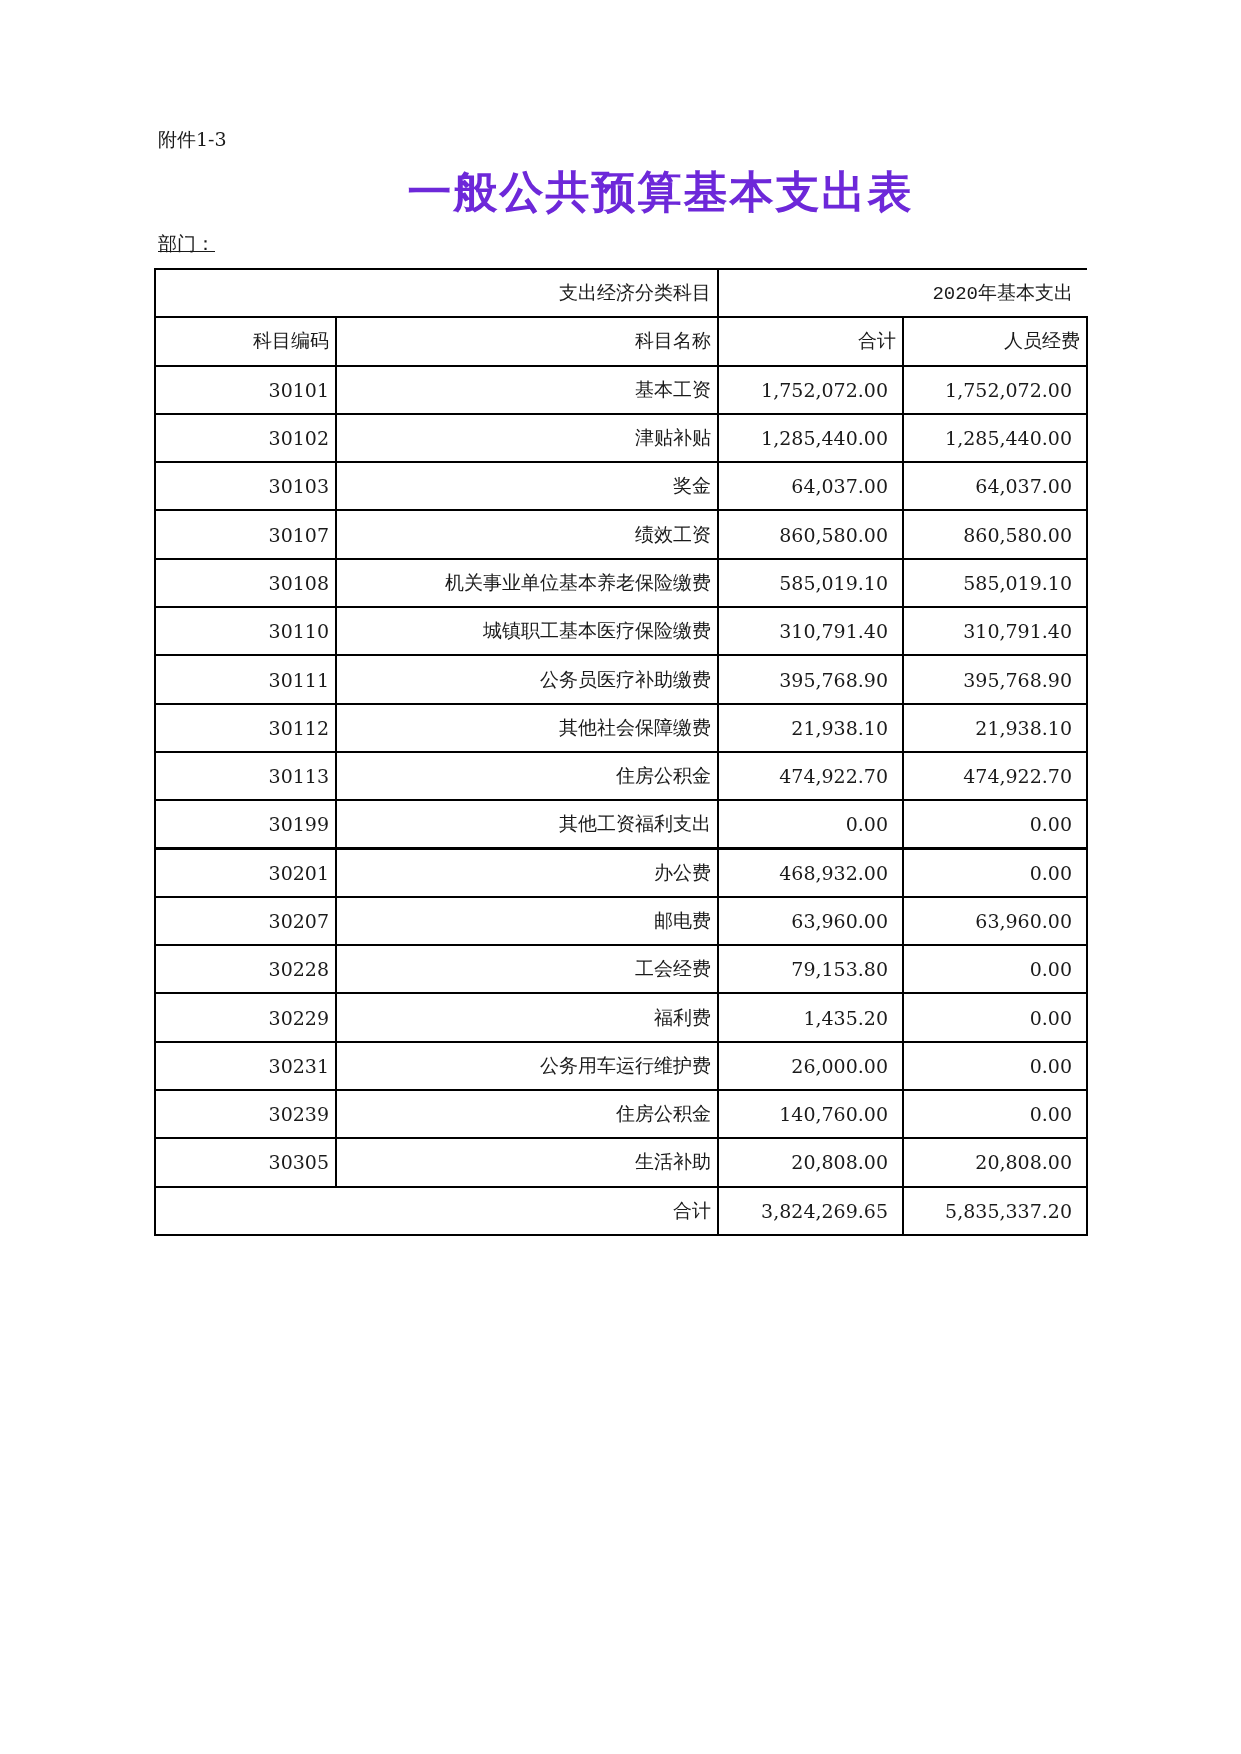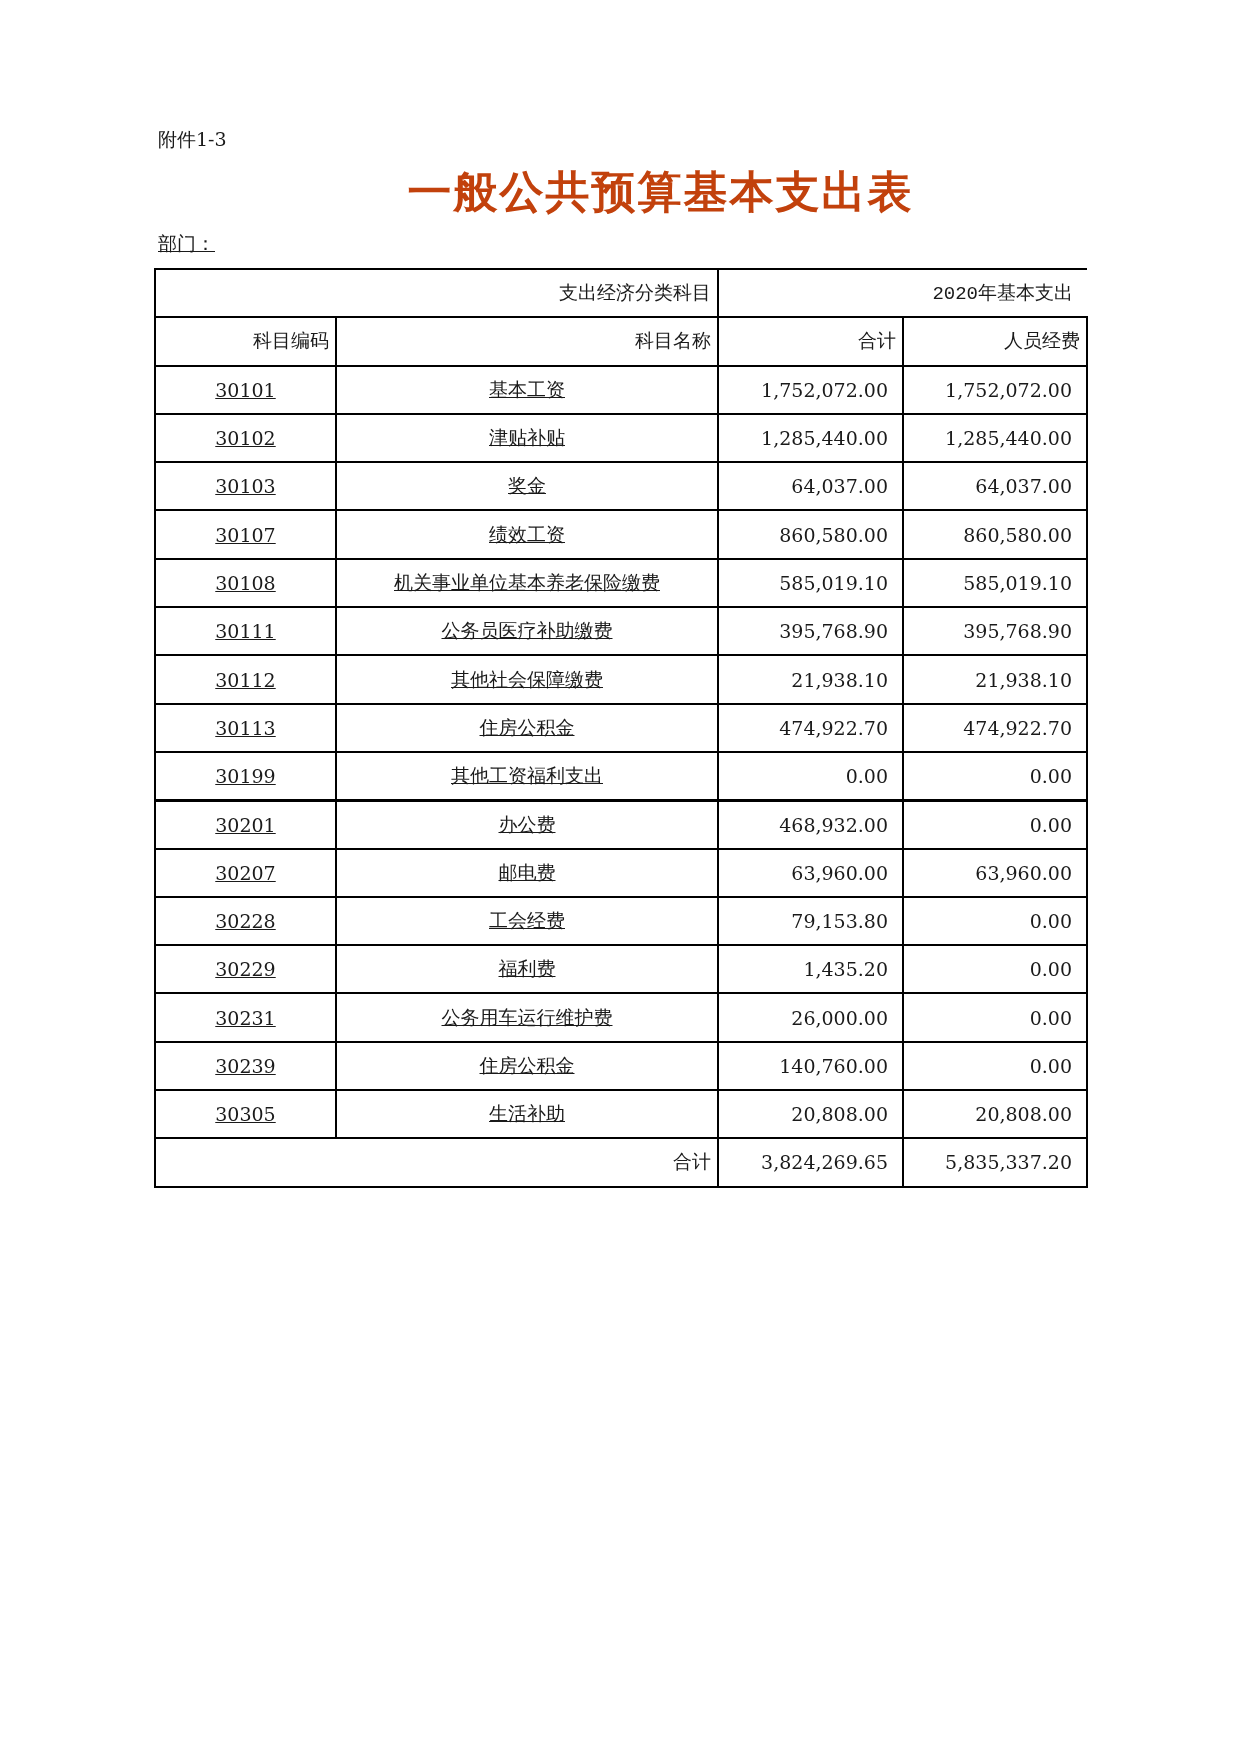--- a/index.html
+++ b/index.html
@@ -1,32 +1,32 @@
 <!DOCTYPE html>
 <html><head>
 <meta charset="utf-8">
 <style>
   html, body { margin: 0; padding: 0; background: #ffffff; }
   body { width: 1241px; height: 1754px; position: relative; overflow: hidden;
          font-family: "DejaVu Serif", "Liberation Serif", serif; color: #1a1a1a; }
   .attachment { position: absolute; left: 158px; top: 128px; font-size: 19px; line-height: 22px; }
   .title { position: absolute; left: 0; width: 1241px; top: 164px; text-align: center;
            font-size: 44px; font-weight: bold; line-height: 56px; letter-spacing: 2px;
-           font-family: "DejaVu Sans", "Liberation Sans", sans-serif; color: #c2410c; padding-left: 80px; box-sizing: border-box; }
+           font-family: "DejaVu Sans", "Liberation Sans", sans-serif; color: #6d28d9; padding-left: 80px; box-sizing: border-box; }
   .dept { position: absolute; left: 158px; top: 232px; font-size: 19px; line-height: 22px; text-decoration: underline; }
   table.budget { position: absolute; left: 154px; top: 268px; border-collapse: collapse;
                  table-layout: fixed; width: 932px; }
   table.budget td { border: 2px solid #000; height: 48.3px; padding: 0 6px; font-size: 19px;
                     white-space: nowrap; overflow: hidden; box-sizing: border-box; }
   col.c-code { width: 181px; }
   col.c-name { width: 382px; }
   col.c-total { width: 185px; }
   col.c-staff { width: 184px; }
   .center { text-align: right; }
-  .left { text-align: center; text-decoration: underline; }
+  .left { text-align: right; }
   .right { text-align: right; padding-right: 14px !important; }
   .group-head { text-align: right; padding-right: 14px !important; font-family: Liberation Mono, monospace; }
   .open-right { border-right: none !important; }
   tr.thick-top td { border-top: 3px solid #000; }
 </style>
 </head>
 <body>
 
 <div class="attachment">附件1-3</div>
 <div class="title">一般公共预算基本支出表</div>
@@ -72,20 +72,26 @@
         <td class="left">30107</td>
         <td class="left">绩效工资</td>
         <td class="right">860,580.00</td>
         <td class="right">860,580.00</td>
       </tr>
       <tr>
         <td class="left">30108</td>
         <td class="left">机关事业单位基本养老保险缴费</td>
         <td class="right">585,019.10</td>
         <td class="right">585,019.10</td>
+      </tr>
+      <tr>
+        <td class="left">30110</td>
+        <td class="left">城镇职工基本医疗保险缴费</td>
+        <td class="right">310,791.40</td>
+        <td class="right">310,791.40</td>
       </tr>
       <tr>
         <td class="left">30111</td>
         <td class="left">公务员医疗补助缴费</td>
         <td class="right">395,768.90</td>
         <td class="right">395,768.90</td>
       </tr>
       <tr>
         <td class="left">30112</td>
         <td class="left">其他社会保障缴费</td>

